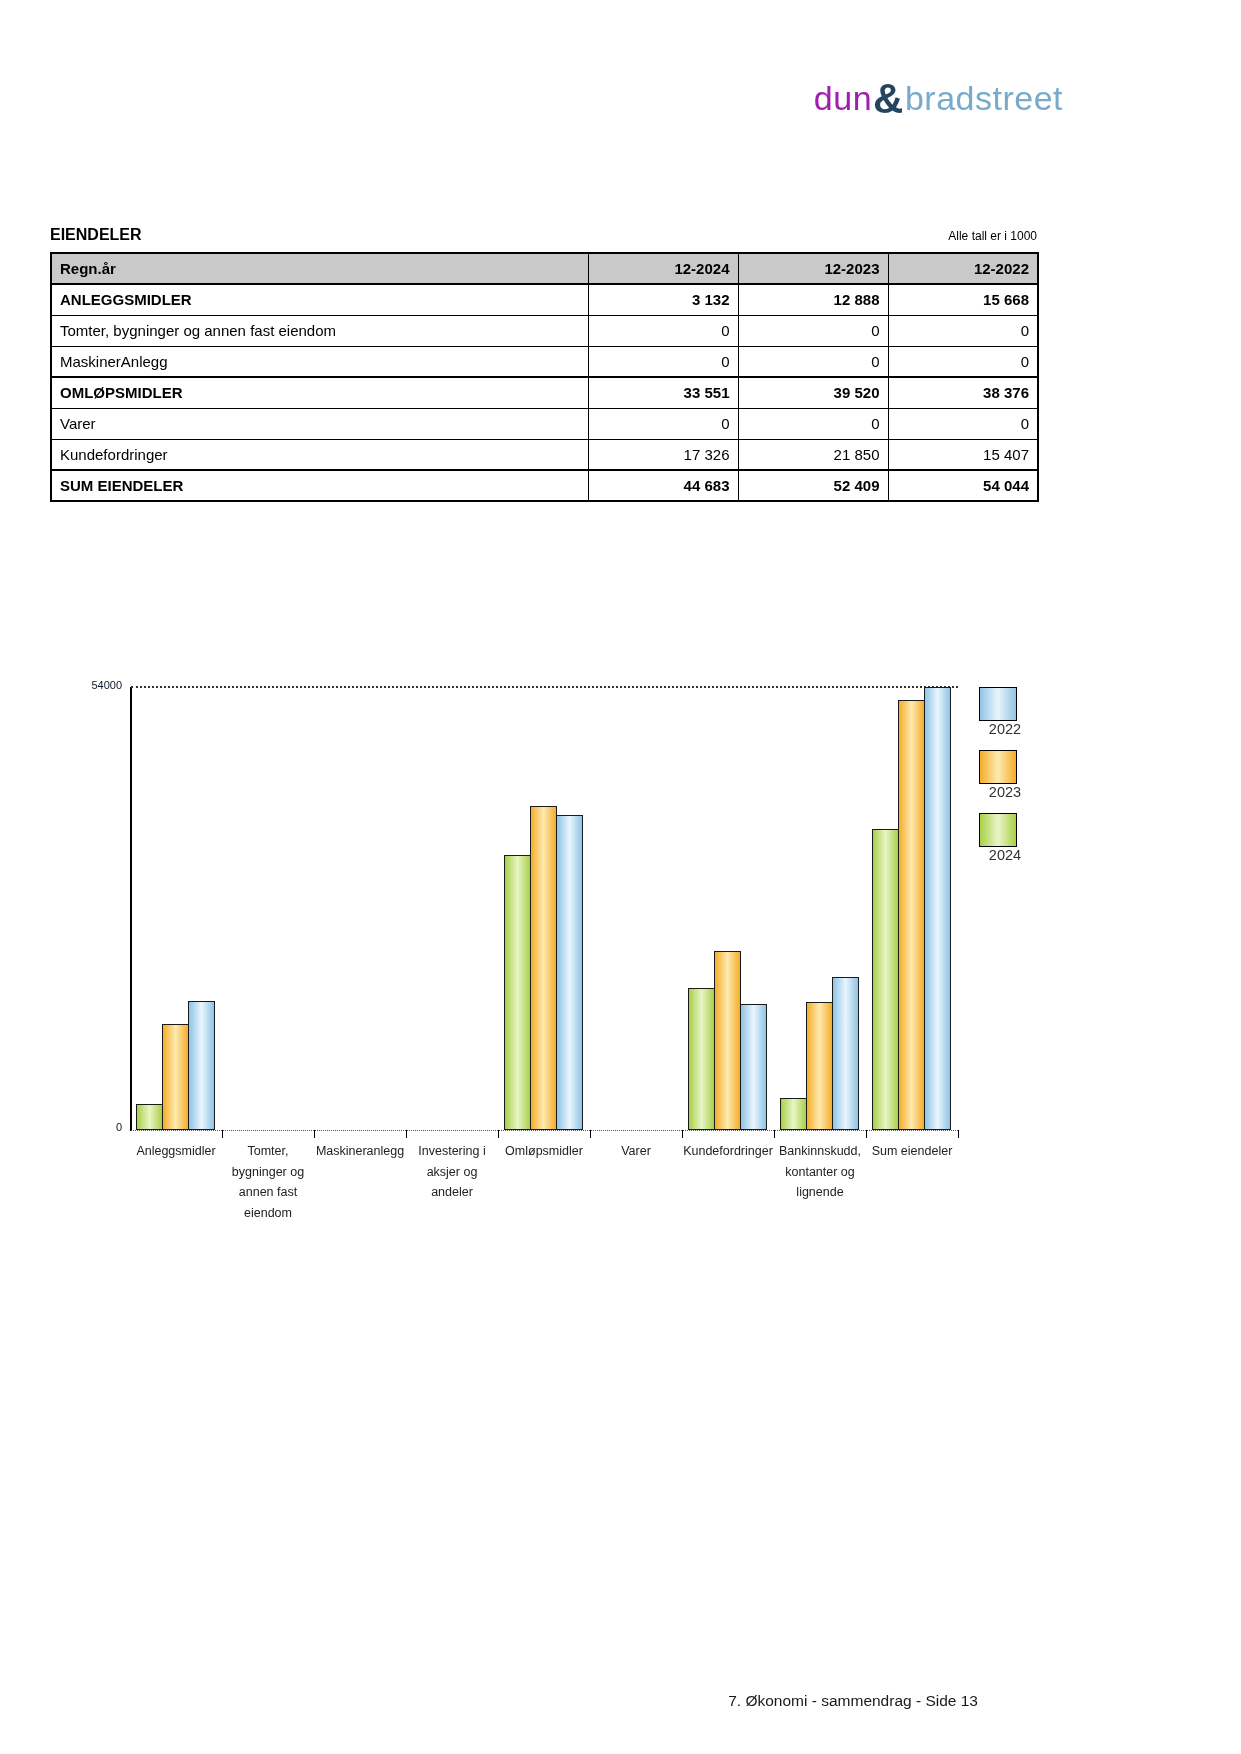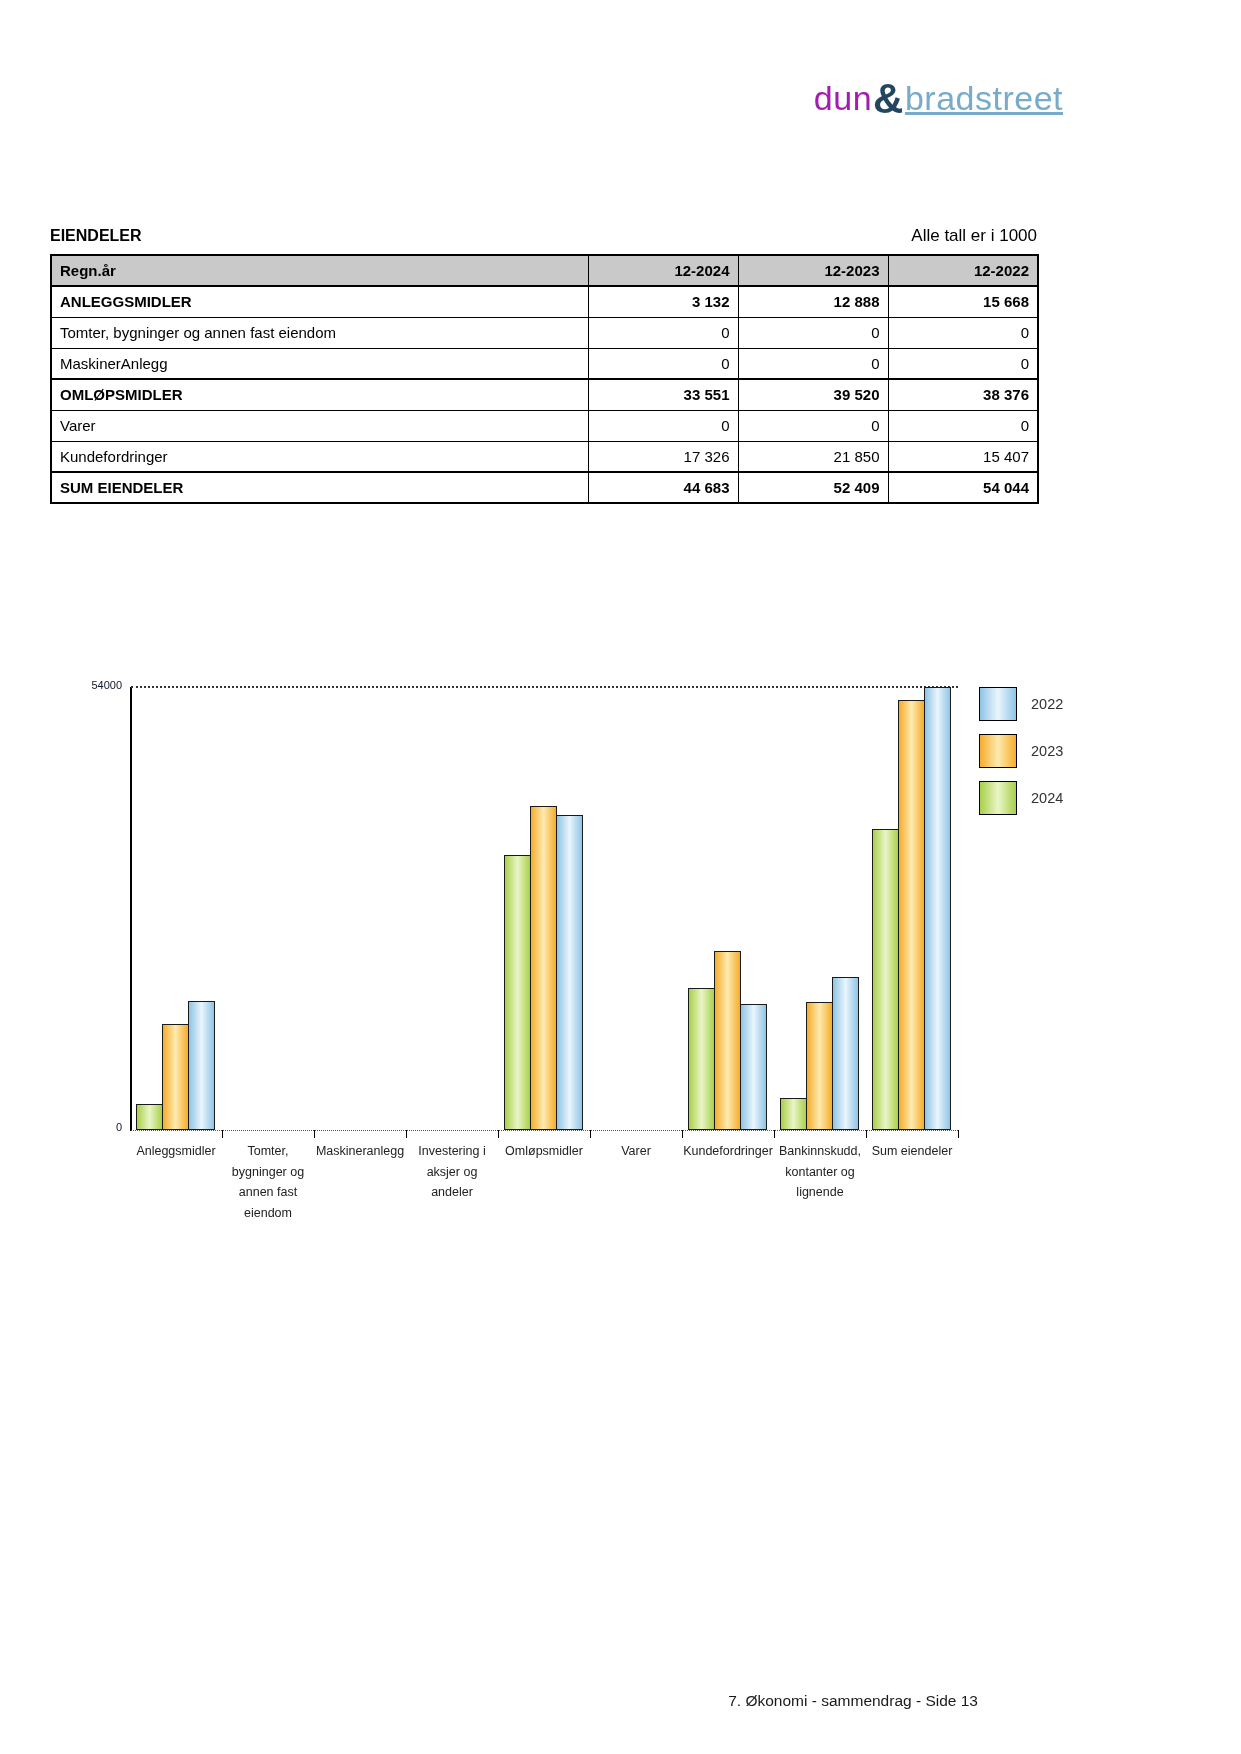--- a/index.html
+++ b/index.html
@@ -6,27 +6,27 @@
   html,body { background:#ffffff; }
   body {
     width:1241px; height:1754px; position:relative; overflow:hidden;
     font-family:"Liberation Sans", sans-serif; color:#000;
   }
 
   
   .logo { position:absolute; top:72px; right:178px; font-size:34px; letter-spacing:0.5px; white-space:nowrap; }
   .logo .p1 { color:#a21caf; }
   .logo .amp { color:#24455e; font-size:42px; font-weight:700; position:relative; top:3px; margin:0 1px; }
-  .logo .p2 { color:#77abc9;text-decoration:underline; }
+  .logo .p2 { color:#77abc9; }
 
   
   .section { position:absolute; left:50px; top:226px; width:987px; }
   .section-head { display:flex; justify-content:space-between; align-items:baseline; margin-bottom:8px; }
   .section-title { font-size:16px; font-weight:bold; }
-  .section-note { font-size:17px; }
+  .section-note { font-size:12px; }
 
   table { border-collapse:collapse; width:987px; table-layout:fixed; }
   th, td { border:1px solid #000; height:31px; font-size:15px; padding:0 8px; overflow:hidden; white-space:nowrap; }
   thead th { background:#c9c9c9; border-bottom:2px solid #000; font-weight:bold; }
   table { border:2px solid #000; }
   .col-label { width:537px; text-align:left; }
   .col-val  { width:150px; text-align:right;margin-top:40px; }
   tr.bold td { font-weight:bold; }
   tr.thick td { border-top:2px solid #000; }
 
@@ -36,21 +36,21 @@
   .yaxis { position:absolute; left:130px; top:687px; height:444px; width:0; border-left:2px solid #000; }
   .gridline-top { position:absolute; left:131px; top:686px; width:827px; height:0; border-top:2px dotted #333; }
   .baseline { position:absolute; left:131px; top:1130px; width:827px; height:0; border-top:1px dotted #555; }
   .tick { position:absolute; width:1px; height:8px; background:#000; top:1130px; }
   .bar { position:absolute; border:1px solid #1a1a1a; }
   .cat { position:absolute; top:1141px; width:92px; }
   .cat-line { display:flex; justify-content:center; font-size:12.5px; line-height:20.5px; color:#222; }
   .cat-line span { white-space:nowrap; }
 
   .legend { position:absolute; left:979px; top:687px; }
-  .legend-item { display:flex; align-items:center; margin-bottom:13px; }
+  .legend-item { display:flex; align-items:center; margin-bottom:13px;flex-direction:column; }
   .legend-swatch { width:38px; height:34px; border:1px solid #000; margin-right:14px; }
   .legend-label { font-size:14.5px; color:#333; }
 
   
   .footer { position:absolute; top:1692px; left:0; width:978px; text-align:right; font-size:15.5px; color:#1a1a1a; }
 </style>
 </head>
 <body>
 
 <div class="logo">

